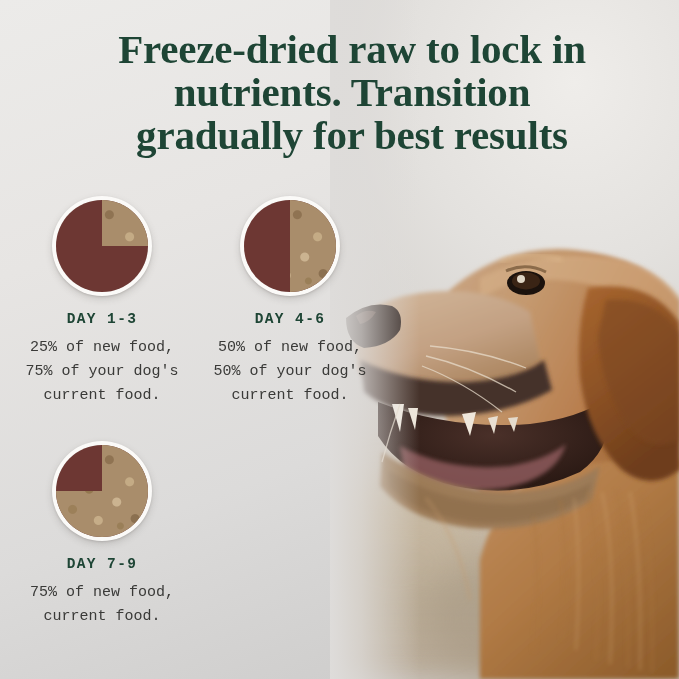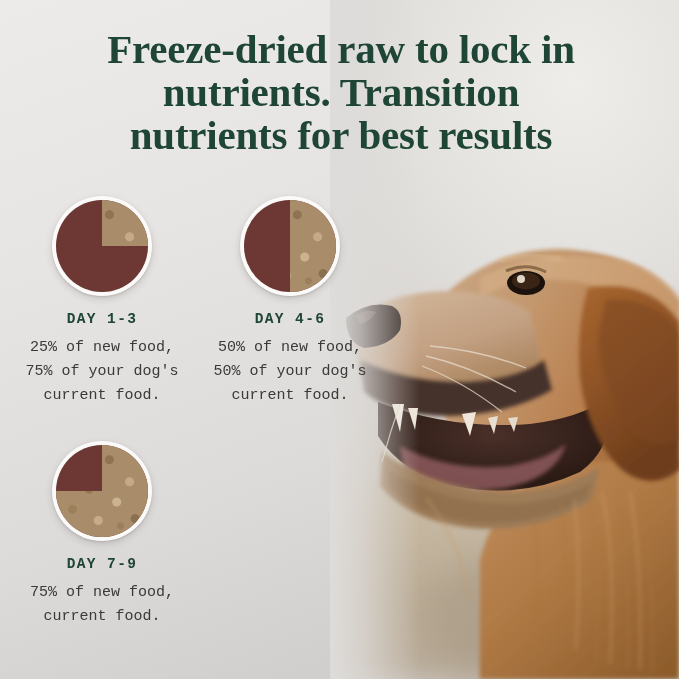--- a/index.html
+++ b/index.html
@@ -37,21 +37,21 @@
   .blob-b{left:90px;bottom:-10px;width:230px;height:140px;background:#9d8e77;opacity:.45;}
   .blob-c{left:10px;bottom:120px;width:150px;height:90px;background:#cdbda4;opacity:.4;}
   .photo-fade{
     position:absolute;left:0;top:0;width:90px;height:100%;
     background:linear-gradient(90deg,#dedcda 0%,rgba(222,220,218,.75) 35%,rgba(222,220,218,0) 100%);
   }
   .dog{position:absolute;left:0;top:0;width:349px;height:679px;}
 
   
   .headline{
-    position:absolute;left:51px;top:28px;width:580px;
+    position:absolute;left:62px;top:28px;width:580px;
     text-align:center;
     font-family:"Liberation Serif",serif;
     font-weight:700;
     font-size:41px;line-height:43px;
     letter-spacing:-0.2px;
     color:#1e4535;
     z-index:5;
   }
   .headline .ln{display:block;}
 
@@ -229,21 +229,21 @@
 
       <path d="M96 498 Q130 540 140 600" stroke="#c49a6c" stroke-width="2" fill="none" opacity="0.5" filter="url(#soft)"></path>
     </svg>
 
     <div class="photo-fade"></div>
   </div>
 
   <div class="headline">
     <span class="ln">Freeze-dried raw to lock in</span>
     <span class="ln">nutrients. Transition</span>
-    <span class="ln">nutrients for best results</span>
+    <span class="ln">gradually for best results</span>
   </div>
 
   <div class="cards">
 
     <div class="row">
 
       <div class="card">
         <div class="bowl-wrap">
           <div class="bowl">
             <div class="inner">

